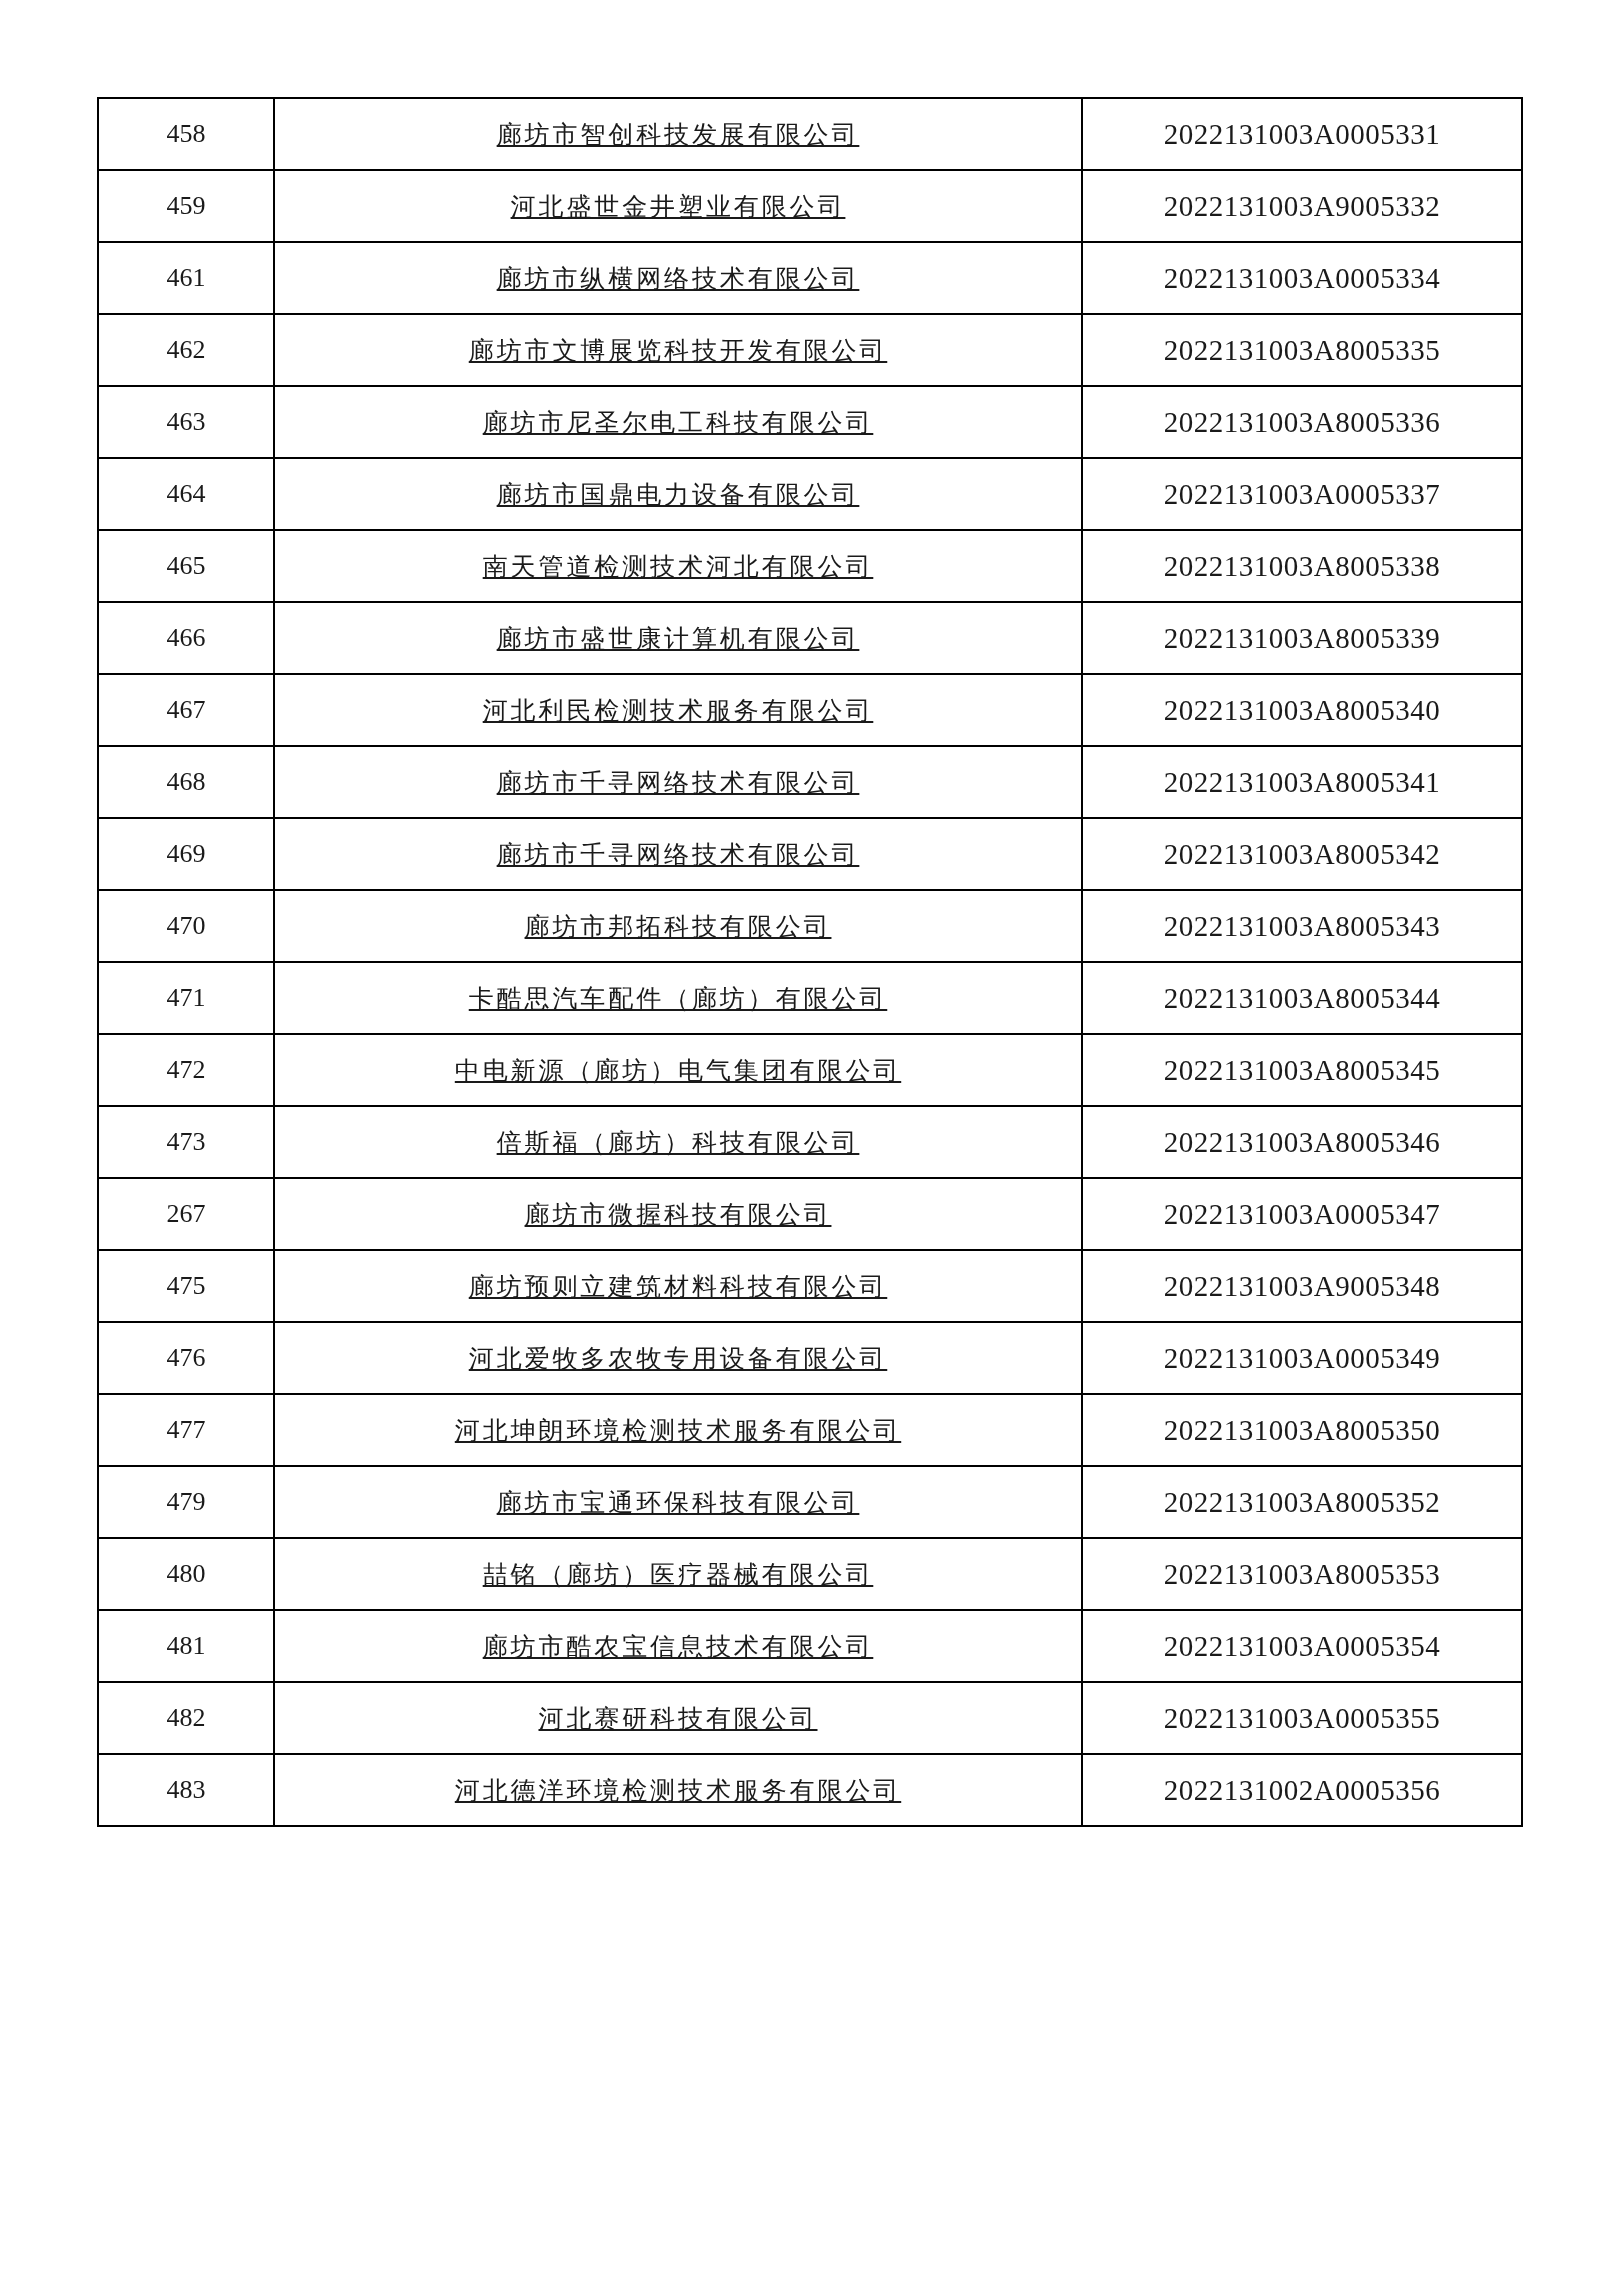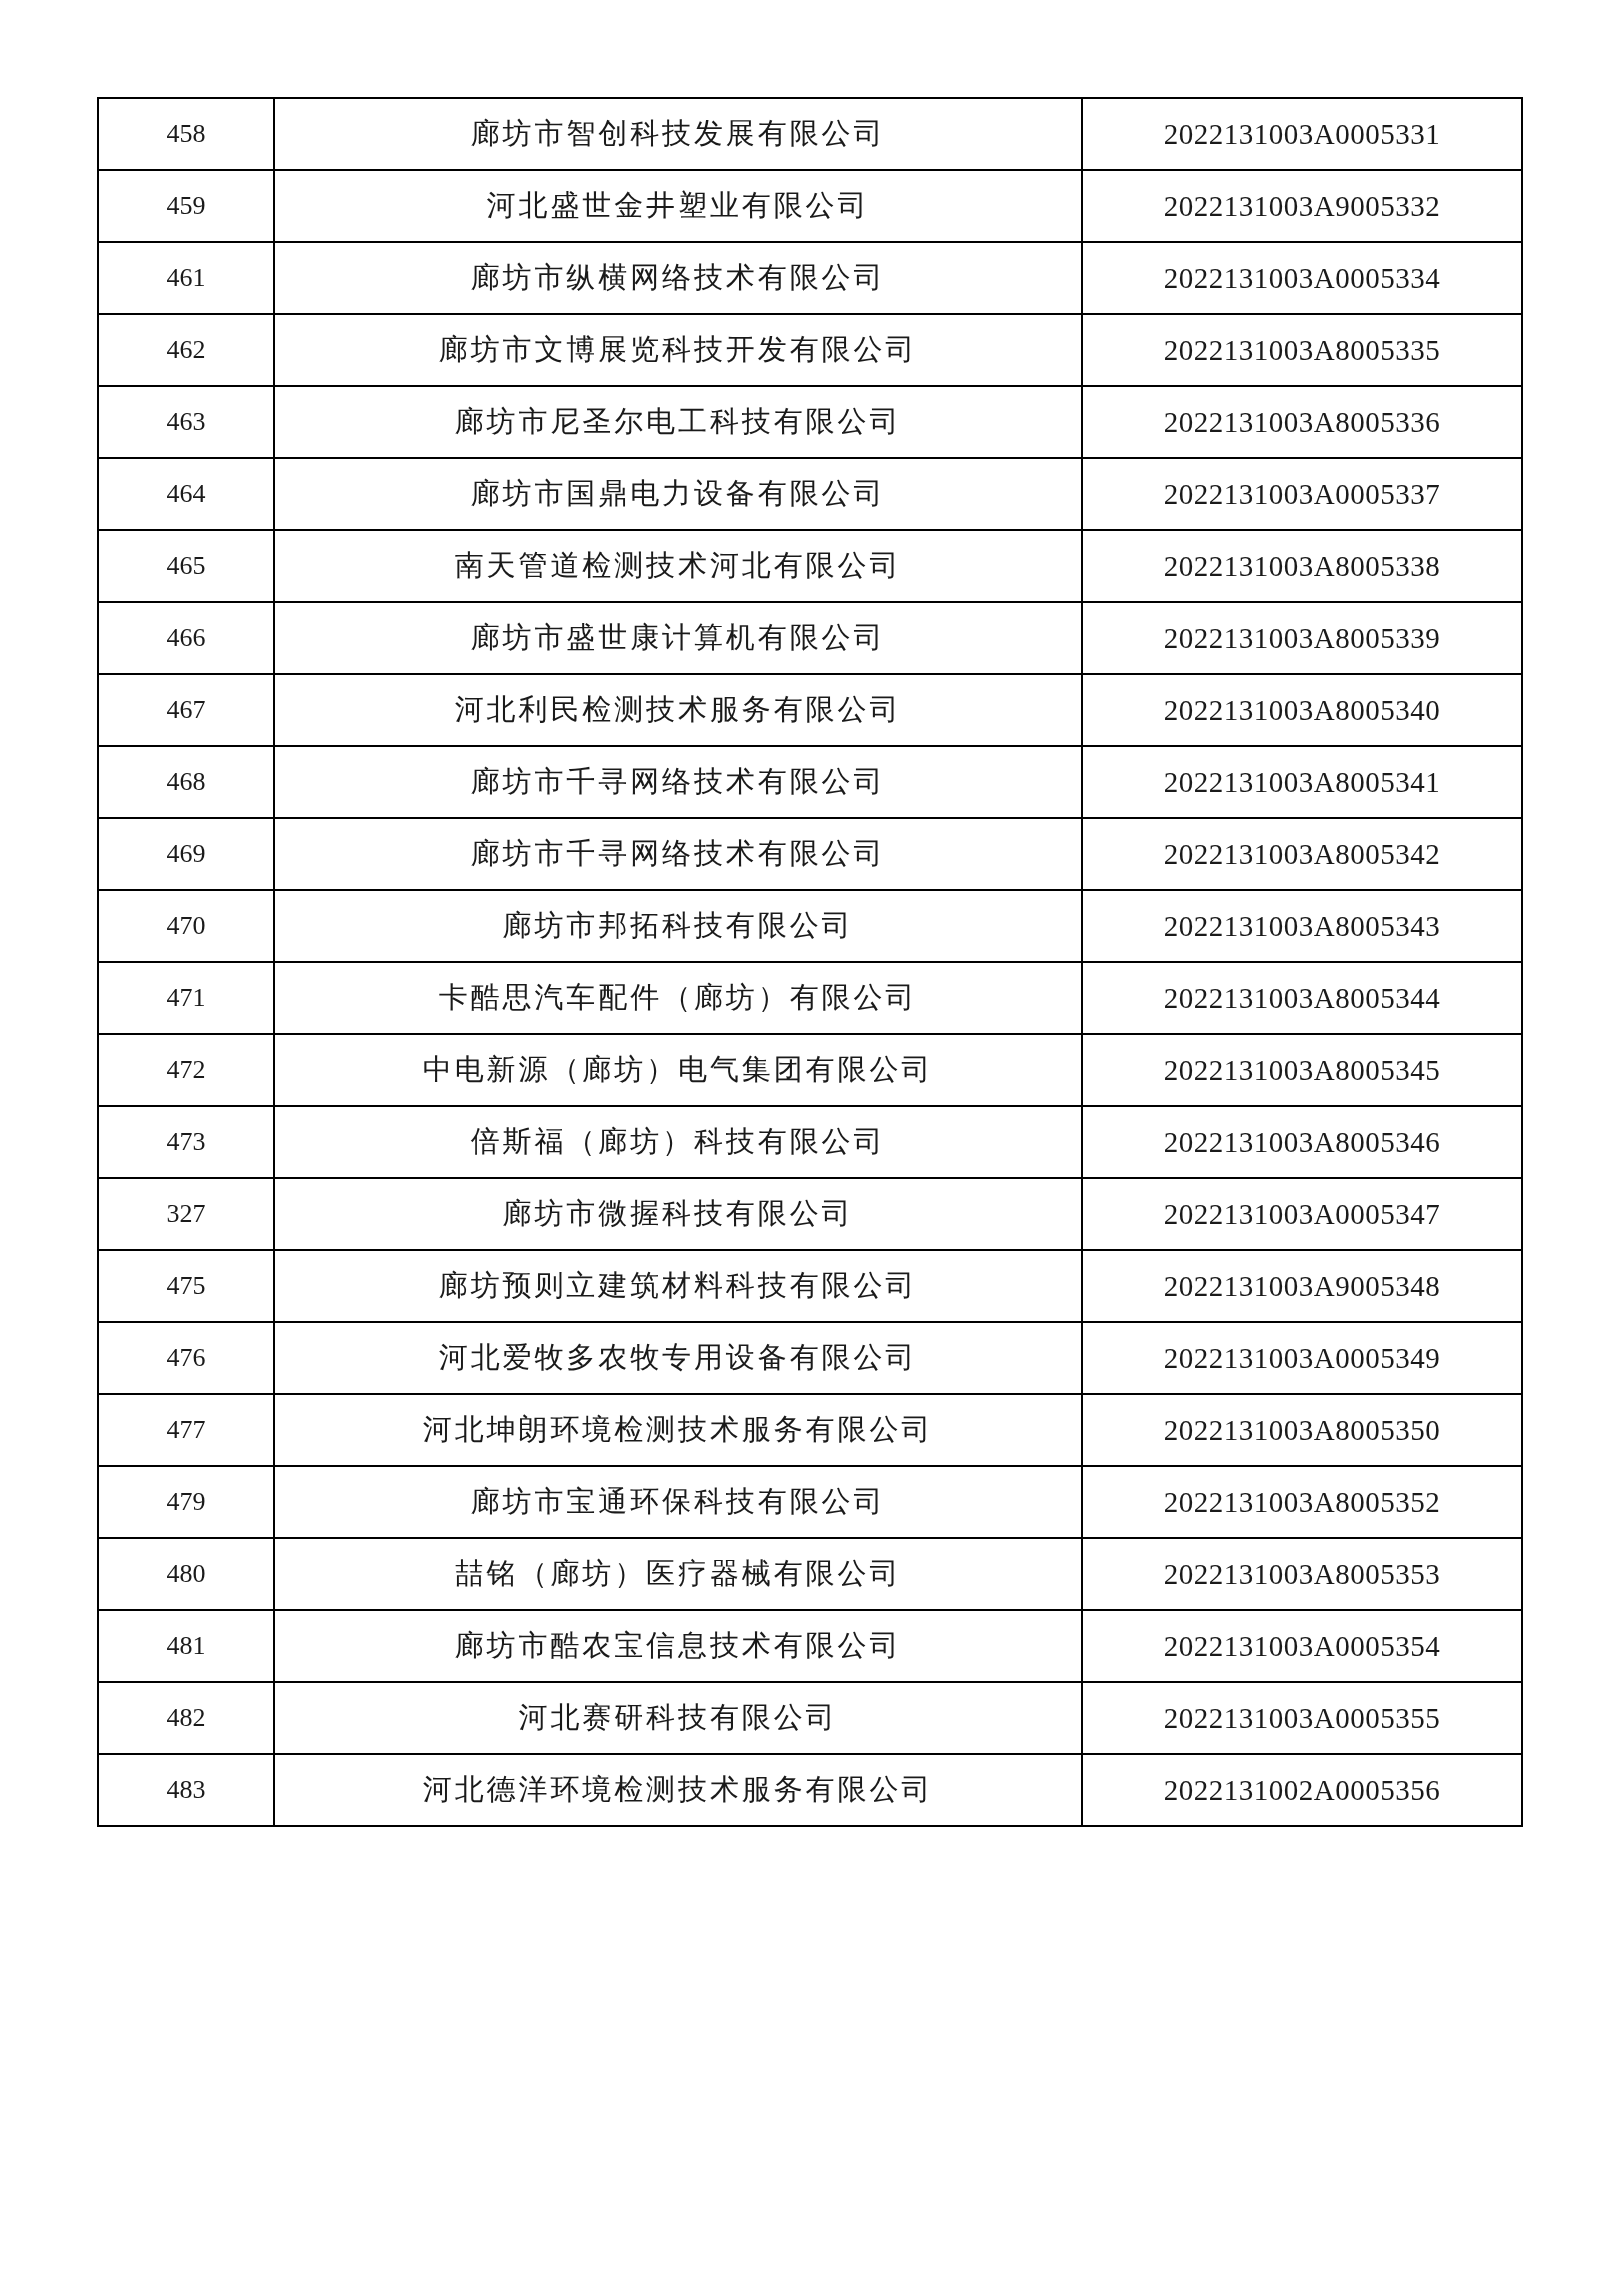--- a/index.html
+++ b/index.html
@@ -34,22 +34,23 @@
     text-align: center;
     vertical-align: middle;
     white-space: nowrap;
   }
   .cell-no {
     font-family: Liberation Serif, serif;
     font-size: 26px;
   }
   .cell-name {
     font-family: "DejaVu Sans", "Liberation Sans", sans-serif;
-    font-size: 29px;
+    font-size: 25px;
     letter-spacing: 2.9px;
+    text-decoration: underline;
   }
   .cell-code {
     font-family: Liberation Serif, serif;
     font-size: 29px;
     letter-spacing: 0.5px;
   }
 </style>
 </head>
 <body>
 
@@ -129,21 +130,21 @@
         <td class="cell-no">472</td>
         <td class="cell-name">中电新源（廊坊）电气集团有限公司</td>
         <td class="cell-code">2022131003A8005345</td>
       </tr>
       <tr>
         <td class="cell-no">473</td>
         <td class="cell-name">倍斯福（廊坊）科技有限公司</td>
         <td class="cell-code">2022131003A8005346</td>
       </tr>
       <tr>
-        <td class="cell-no">327</td>
+        <td class="cell-no">267</td>
         <td class="cell-name">廊坊市微握科技有限公司</td>
         <td class="cell-code">2022131003A0005347</td>
       </tr>
       <tr>
         <td class="cell-no">475</td>
         <td class="cell-name">廊坊预则立建筑材料科技有限公司</td>
         <td class="cell-code">2022131003A9005348</td>
       </tr>
       <tr>
         <td class="cell-no">476</td>

